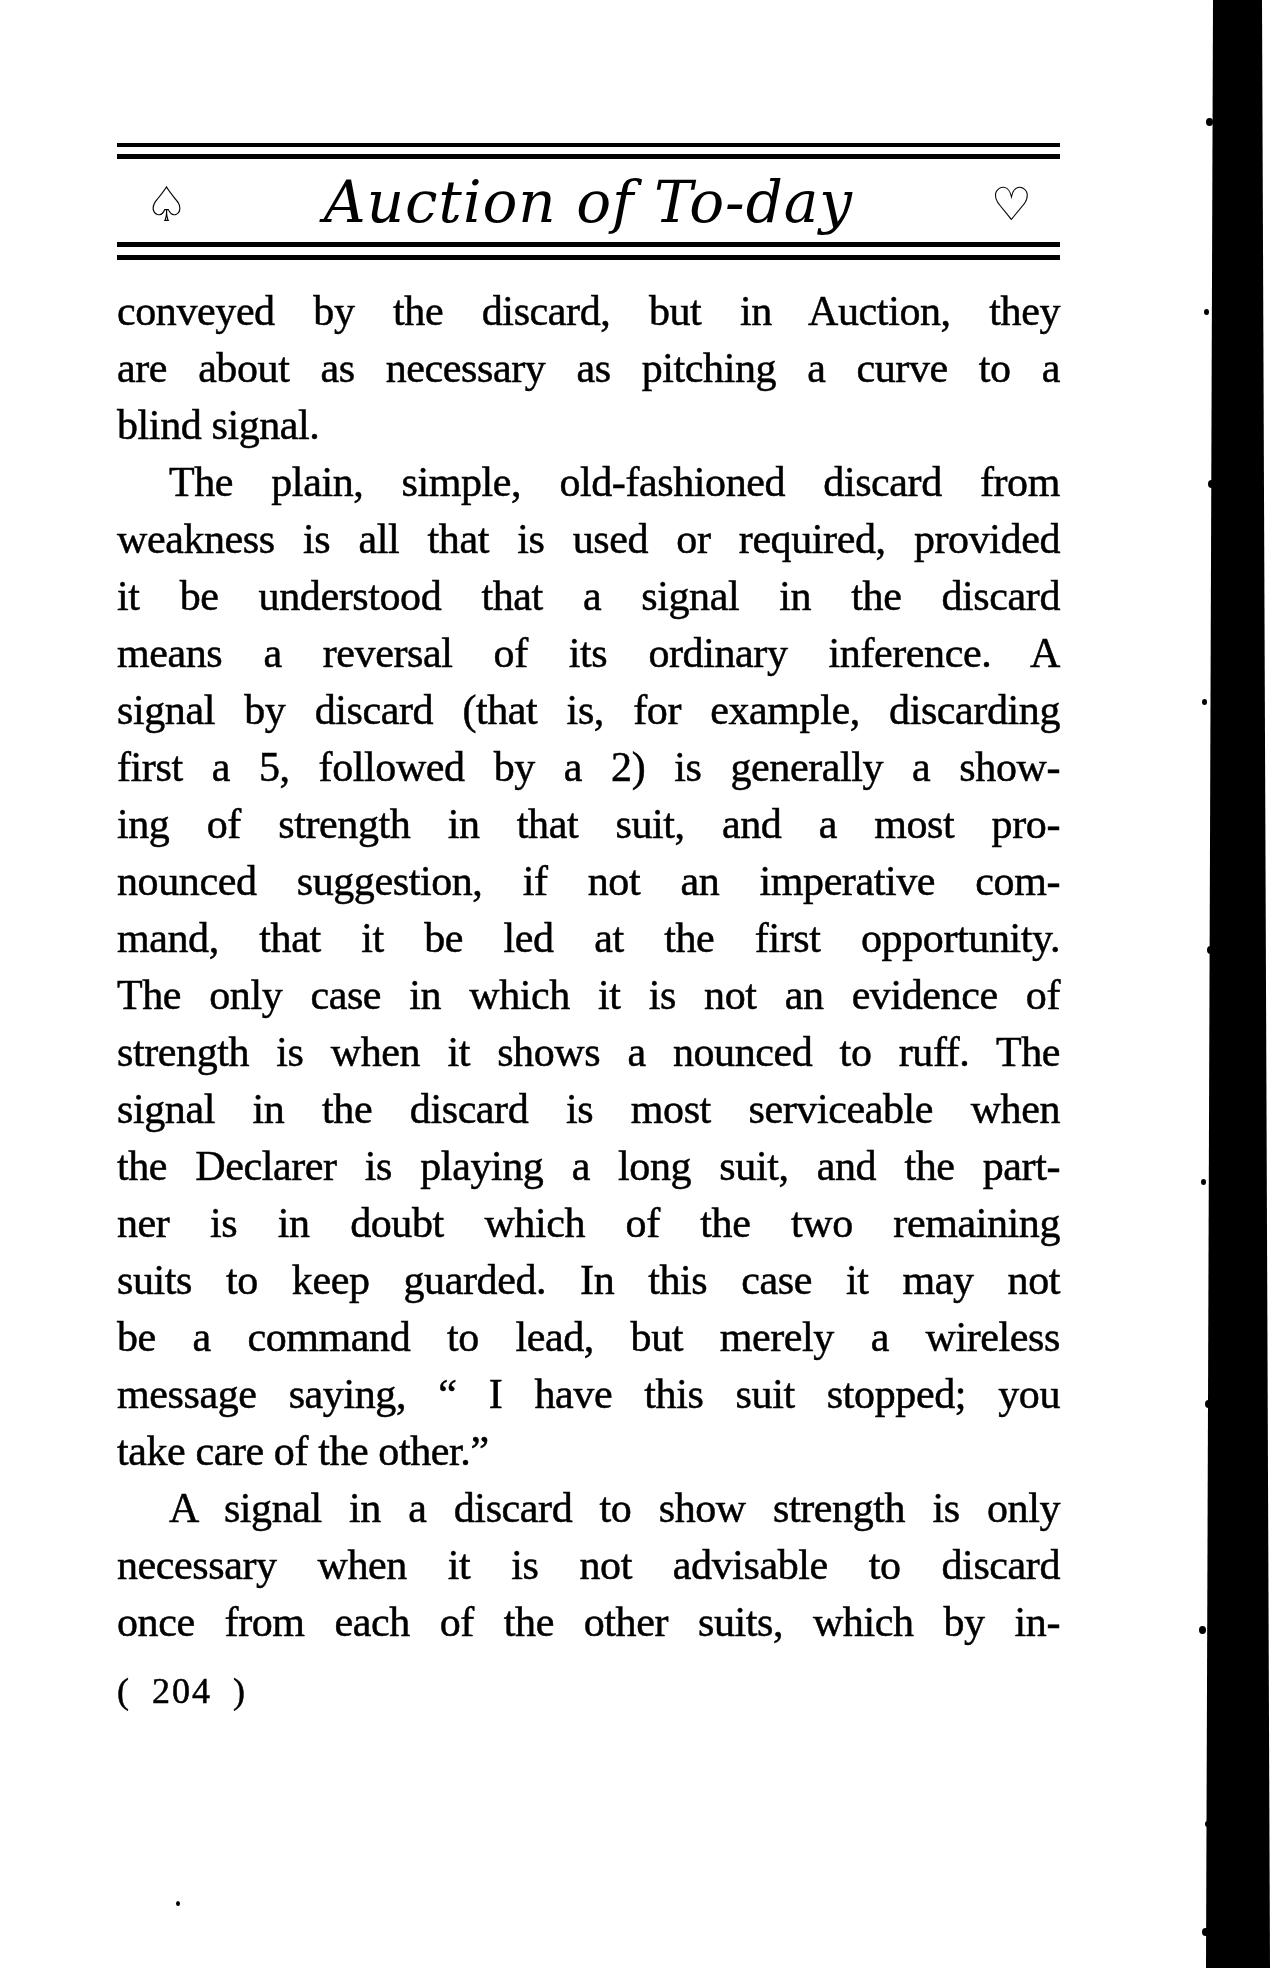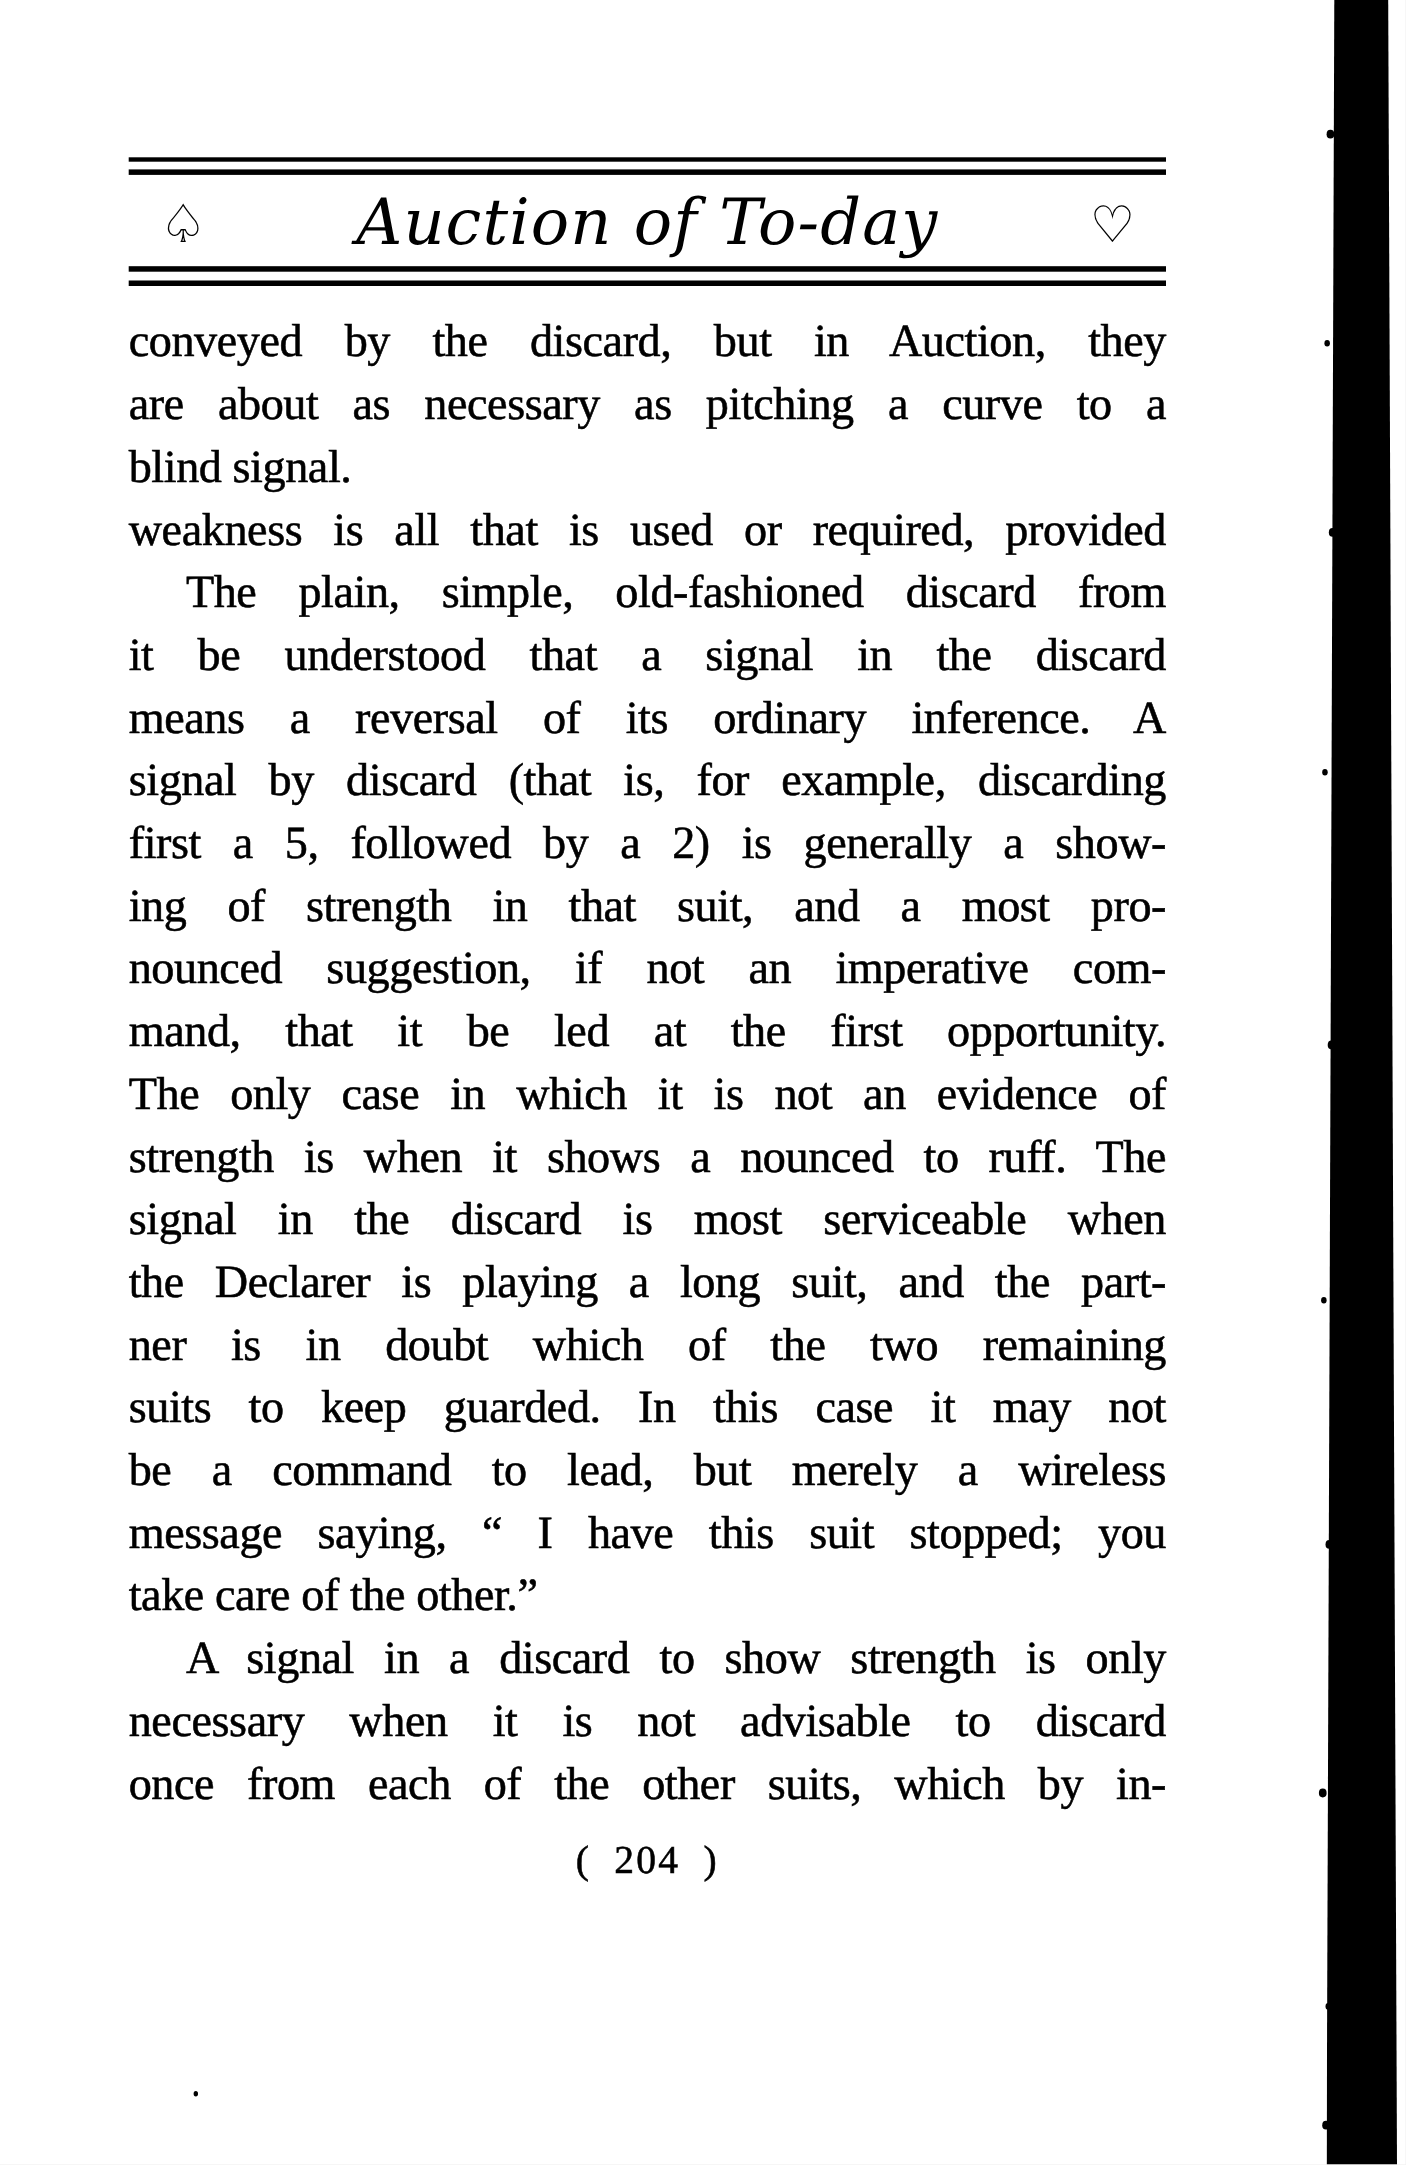--- a/index.html
+++ b/index.html
@@ -36,21 +36,21 @@
     -webkit-text-stroke:0.5px #000;
   }
   .line {
     height:57px; line-height:57px; white-space:nowrap;
     text-align:justify; text-align-last:justify; text-justify:inter-word;
   }
   .line.endp { text-align-last:left; }
   .line.indent { padding-left:52px; }
   .folio {
     position:absolute; left:117px; top:1663px; width:943px;
-    text-align:center; font-size:36px; line-height:57px;
+    font-size:36px; line-height:57px;
     letter-spacing:2px; word-spacing:10px;
     -webkit-text-stroke:0.5px #000;
   }
   
   .edge-strip {
     position:absolute; left:1200px; top:0; width:78px; height:1968px;
     background:#000;
     clip-path:polygon(13px 0%, 62px 0%, 70px 100%, 6px 100%);
   }
   .edge-noise {
@@ -82,22 +82,22 @@
     <span class="suit heart">♡</span>
   </div>
 
   <div class="rule r3"></div>
   <div class="rule r4"></div>
 
   <div class="body">
       <div class="line">conveyed by the discard, but in Auction, they</div>
       <div class="line">are about as necessary as pitching a curve to a</div>
       <div class="line endp">blind signal.</div>
+      <div class="line indent">The plain, simple, old-fashioned discard from</div>
       <div class="line">weakness is all that is used or required, provided</div>
-      <div class="line indent">The plain, simple, old-fashioned discard from</div>
       <div class="line">it be understood that a signal in the discard</div>
       <div class="line">means a reversal of its ordinary inference. A</div>
       <div class="line">signal by discard (that is, for example, discarding</div>
       <div class="line">first a 5, followed by a 2) is generally a show-</div>
       <div class="line">ing of strength in that suit, and a most pro-</div>
       <div class="line">nounced suggestion, if not an imperative com-</div>
       <div class="line">mand, that it be led at the first opportunity.</div>
       <div class="line">The only case in which it is not an evidence of</div>
       <div class="line">strength is when it shows a nounced to ruff. The</div>
       <div class="line">signal in the discard is most serviceable when</div>

